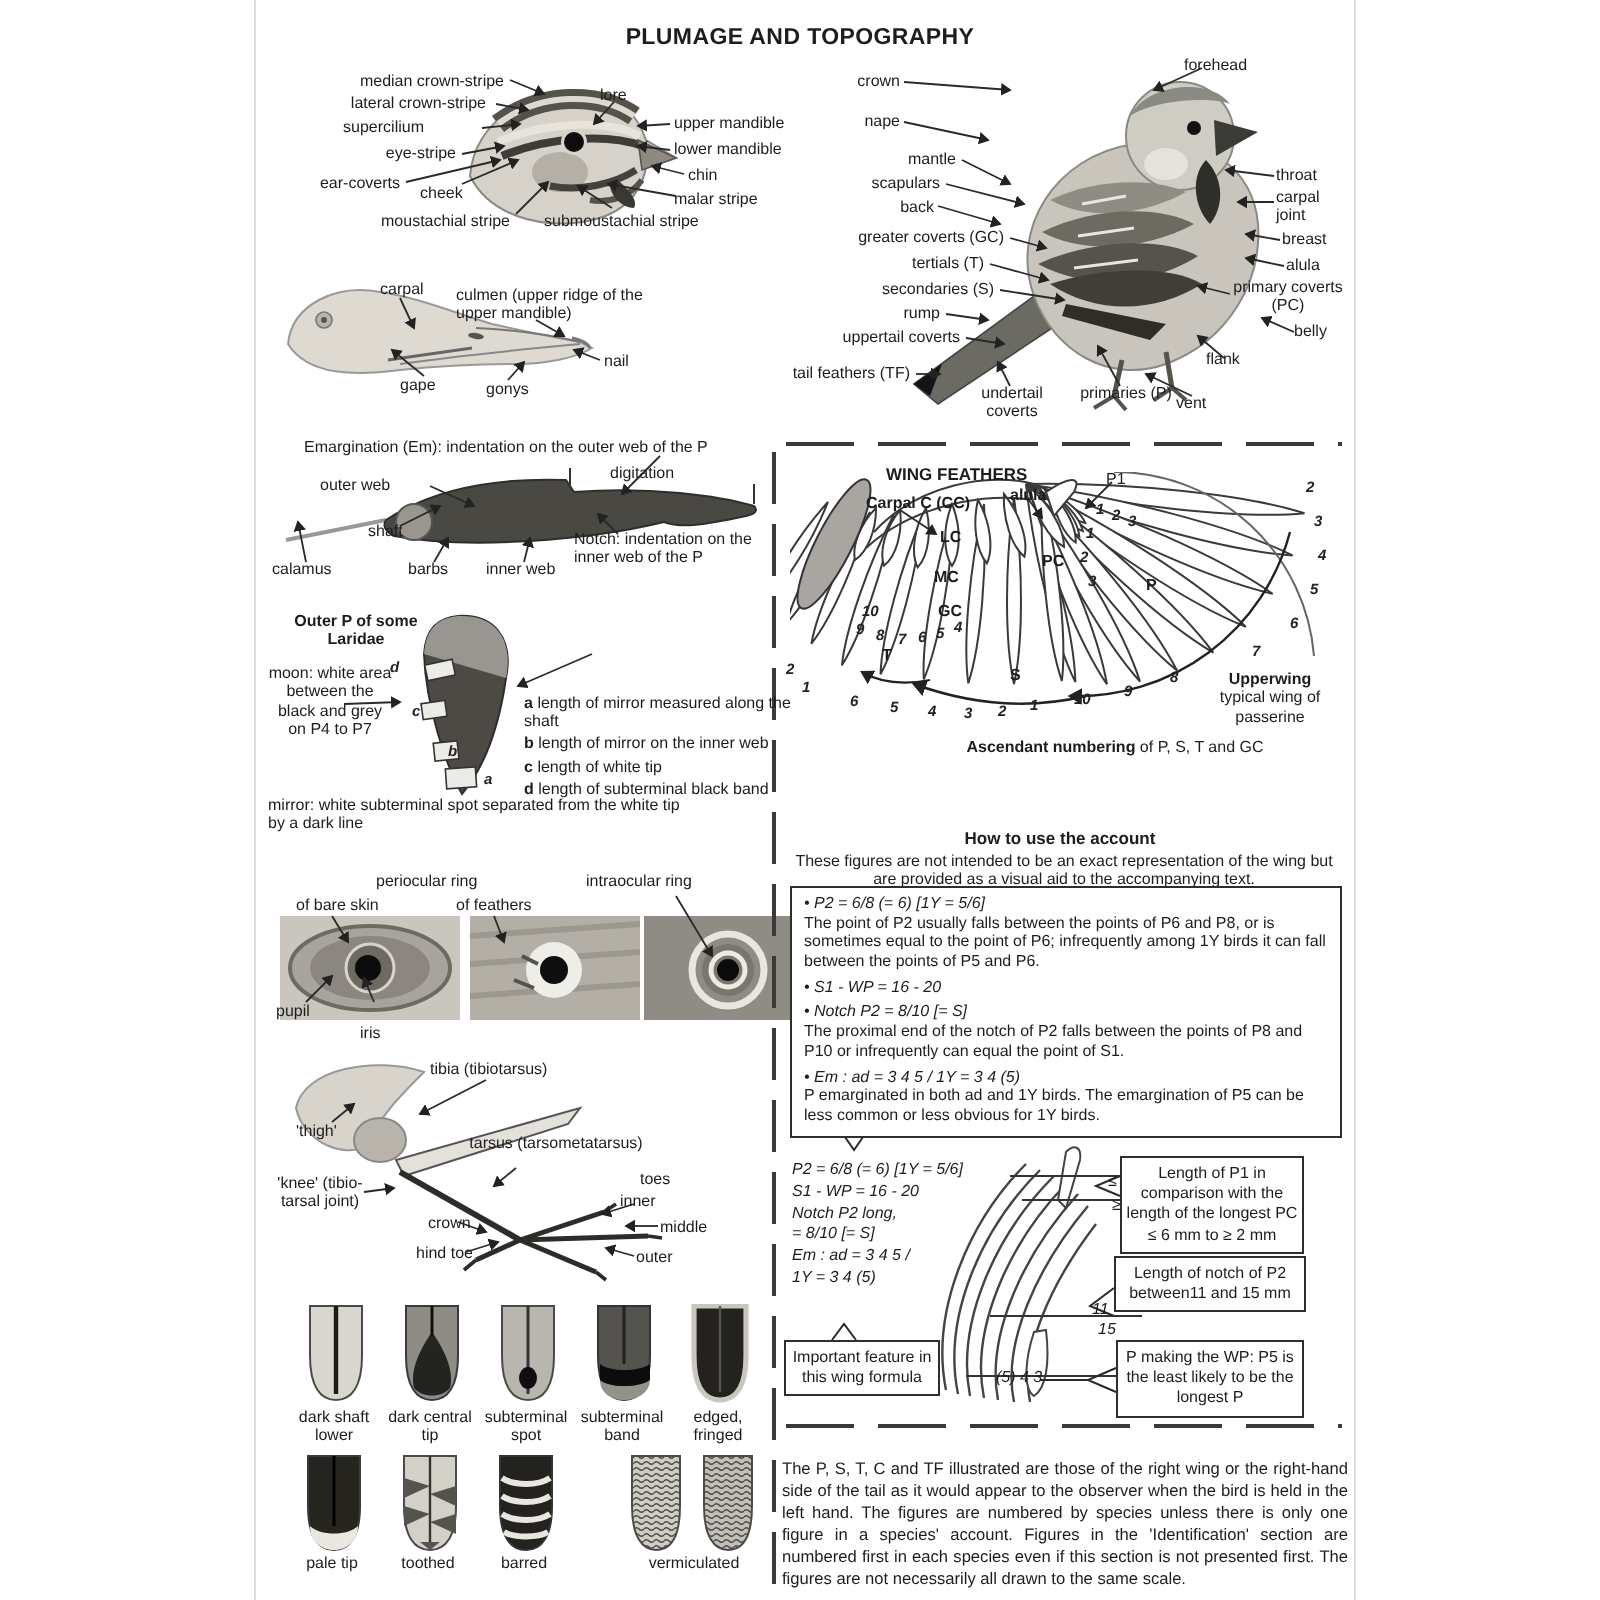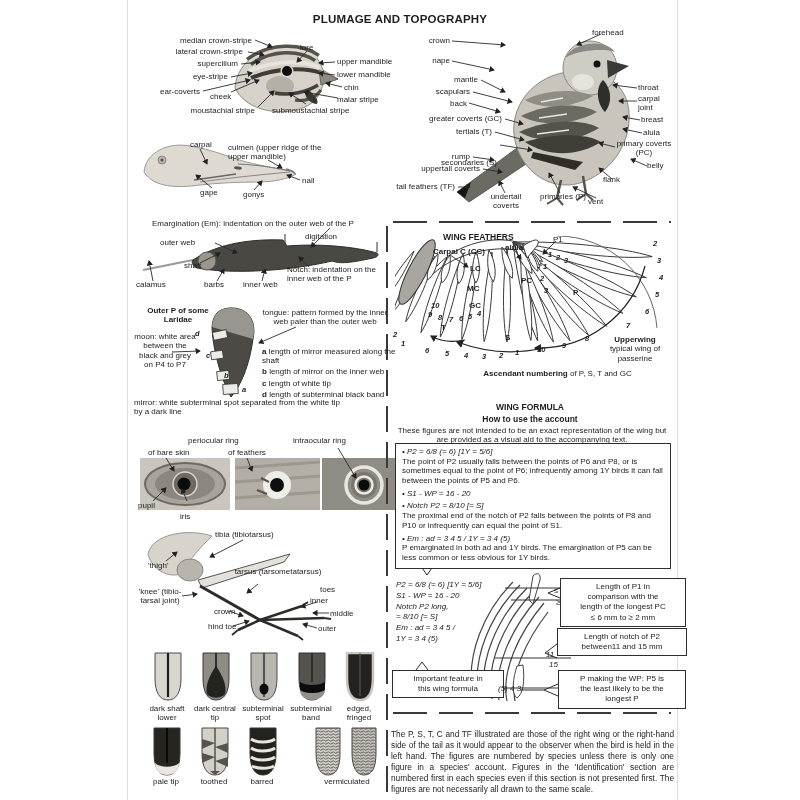--- a/index.html
+++ b/index.html
@@ -19,21 +19,21 @@
   .dashH{position:absolute;height:2px;z-index:4;
          background:repeating-linear-gradient(90deg,#3a3a3a 0 34px,transparent 34px 46px);}
   .dashV{position:absolute;width:2px;z-index:4;
          background:repeating-linear-gradient(180deg,#3a3a3a 0 26px,transparent 26px 36px);}
   .edge{position:absolute;width:1px;top:0;height:800px;background:#ddd;z-index:0;}
   .wf-box{position:absolute;left:395px;top:443px;width:262px;border:1.5px solid #2e2e2e;
           background:#fff;padding:3px 6px 5px 6px;z-index:7;}
   .wf-f{font-style:italic;font-size:8px;margin-top:3px;line-height:1.2;}
   .wf-t{font-size:8px;line-height:1.22;}
   .callout{position:absolute;border:1.2px solid #2e2e2e;background:#fff;font-size:8px;
-           text-align:center;padding:3px 19px;line-height:1.28;z-index:7;}
+           text-align:center;padding:3px 2px;line-height:1.28;z-index:7;}
   .legend-item{font-size:8px;line-height:1.15;margin-bottom:2px;}
 </style>
 </head>
 <body>
 
 <div class="page">
   <div class="edge" style="left:127px"></div>
   <div class="edge" style="left:677px"></div>
 
   <div class="title">PLUMAGE AND TOPOGRAPHY</div>
@@ -48,21 +48,21 @@
     <path d="M50,55 C65,58 82,54 93,47" stroke="#45423c" stroke-width="3.5" fill="none"></path>
     <path d="M70,62 C80,64 90,60 96,52" stroke="#55524c" stroke-width="3" fill="none"></path>
     <polygon points="94,32 113,41 96,47" fill="#8e8a82" stroke="#555" stroke-width="0.8"></polygon>
     <path d="M84,52 C90,58 94,62 92,66 C86,66 80,60 80,54 Z" fill="#3a3833"></path>
     <circle cx="62" cy="33" r="6.5" fill="#d8d4cc"></circle>
     <circle cx="62" cy="33" r="5" fill="#0d0d0d"></circle>
   </svg>
 
   <span class="lbl rt" style="right:548px;top:36px">median crown-stripe</span>
   <span class="lbl rt" style="right:557px;top:47px">lateral crown-stripe</span>
-  <span class="lbl rt" style="right:562px;top:59px">supercilium</span>
+  <span class="lbl rt" style="right:588px;top:59px">supercilium</span>
   <span class="lbl rt" style="right:572px;top:72px">eye-stripe</span>
   <span class="lbl rt" style="right:600px;top:87px">ear-coverts</span>
   <span class="lbl" style="left:210px;top:92px">cheek</span>
   <span class="lbl rt" style="right:545px;top:106px">moustachial stripe</span>
   <span class="lbl" style="left:272px;top:106px">submoustachial stripe</span>
   <span class="lbl" style="left:300px;top:43px">lore</span>
   <span class="lbl" style="left:337px;top:57px">upper mandible</span>
   <span class="lbl" style="left:337px;top:70px">lower mandible</span>
   <span class="lbl" style="left:344px;top:83px">chin</span>
   <span class="lbl" style="left:337px;top:95px">malar stripe</span>
@@ -106,21 +106,21 @@
   </svg>
 
   <span class="lbl rt" style="right:350px;top:36px">crown</span>
   <span class="lbl" style="left:592px;top:28px">forehead</span>
   <span class="lbl rt" style="right:350px;top:56px">nape</span>
   <span class="lbl rt" style="right:322px;top:75px">mantle</span>
   <span class="lbl rt" style="right:330px;top:87px">scapulars</span>
   <span class="lbl rt" style="right:333px;top:99px">back</span>
   <span class="lbl rt" style="right:298px;top:114px">greater coverts (GC)</span>
   <span class="lbl rt" style="right:308px;top:127px">tertials (T)</span>
-  <span class="lbl rt" style="right:303px;top:158px">secondaries (S)</span>
+  <span class="lbl rt" style="right:303px;top:140px">secondaries (S)</span>
   <span class="lbl rt" style="right:330px;top:152px">rump</span>
   <span class="lbl rt" style="right:320px;top:164px">uppertail coverts</span>
   <span class="lbl rt" style="right:345px;top:182px">tail feathers (TF)</span>
   <span class="lbl wrap ctr" style="left:478px;top:192px;width:56px">undertail coverts</span>
   <span class="lbl wrap ctr" style="left:540px;top:192px;width:46px">primaries (P)</span>
   <span class="lbl" style="left:588px;top:197px">vent</span>
   <span class="lbl" style="left:638px;top:83px">throat</span>
   <span class="lbl wrap" style="left:638px;top:94px;width:36px">carpal joint</span>
   <span class="lbl" style="left:641px;top:115px">breast</span>
   <span class="lbl" style="left:643px;top:128px">alula</span>
@@ -149,21 +149,20 @@
     <path d="M34,3 C52,2 62,14 58,34 C54,62 46,80 36,92 C28,78 18,48 17,22 C18,9 24,4 34,3 Z" fill="#4d4a45" stroke="#2e2e2a" stroke-width="1"></path>
     <path d="M34,3 C52,2 62,14 58,34 L17,22 C18,9 24,4 34,3 Z" fill="#999590"></path>
     <rect x="18" y="26" width="14" height="8" fill="#ececе6" stroke="#333" stroke-width="0.8" transform="rotate(-12 25 30)" style="fill:#ecece6"></rect>
     <rect x="16" y="46" width="12" height="8" fill="#ecece6" stroke="#333" stroke-width="0.8" transform="rotate(-8 22 50)"></rect>
     <rect x="22" y="66" width="12" height="9" fill="#ecece6" stroke="#333" stroke-width="0.8" transform="rotate(-6 28 70)"></rect>
     <rect x="28" y="79" width="15" height="10" fill="#ecece6" stroke="#333" stroke-width="0.8" transform="rotate(-4 35 84)"></rect>
   </svg>
 
   <div class="lbl wrap ctr b" style="left:142px;top:306px;width:72px">Outer P of some Laridae</div>
   <div class="lbl wrap ctr" style="left:134px;top:332px;width:62px">moon: white area between the black and grey on P4 to P7</div>
-  <div class="lbl wrap ctr" style="left:255px;top:308px;width:140px">tongue: pattern formed by the inner web paler than the outer web</div>
   <div style="position:absolute;left:262px;top:347px;width:134px;z-index:7">
     <div class="legend-item"><b>a</b> <span>length of mirror measured along the shaft</span></div>
     <div class="legend-item"><b>b</b> <span>length of mirror on the inner web</span></div>
     <div class="legend-item"><b>c</b> <span>length of white tip</span></div>
     <div class="legend-item"><b>d</b> <span>length of subterminal black band</span></div>
   </div>
   <div class="lbl wrap" style="left:134px;top:398px;width:212px">mirror: white subterminal spot separated from the white tip by a dark line</div>
   <span class="num" style="left:195px;top:329px">d</span>
   <span class="num" style="left:206px;top:351px">c</span>
   <span class="num" style="left:224px;top:371px">b</span>
@@ -379,21 +378,20 @@
   <span class="num" style="left:564px;top:256px">3</span>
 
   <div class="lbl wrap ctr" style="left:600px;top:335px;width:70px">
     <span class="b">Upperwing</span><br>
     <span>typical wing of passerine</span>
   </div>
   <div class="lbl wrap ctr" style="left:450px;top:369px;width:215px">
     <span class="b">Ascendant numbering</span><span> of P, S, T and GC</span>
   </div>
 
-  <div class="lbl b ctr" style="left:390px;top:402px;width:280px;font-size:8.5px">WING FORMULA</div>
   <div class="lbl b ctr" style="left:390px;top:414px;width:280px;font-size:8.5px">How to use the account</div>
   <div class="lbl wrap ctr" style="left:396px;top:426px;width:272px">These figures are not intended to be an exact representation of the wing but are provided as a visual aid to the accompanying text.</div>
 
   <div class="wf-box">
     <div class="wf-f" style="margin-top:0">• P2 = 6/8 (= 6) [1Y = 5/6]</div>
     <div class="wf-t">The point of P2 usually falls between the points of P6 and P8, or is sometimes equal to the point of P6; infrequently among 1Y birds it can fall between the points of P5 and P6.</div>
     <div class="wf-f">• S1 - WP = 16 - 20</div>
     <div class="wf-f">• Notch P2 = 8/10 [= S]</div>
     <div class="wf-t">The proximal end of the notch of P2 falls between the points of P8 and P10 or infrequently can equal the point of S1.</div>
     <div class="wf-f">• Em : ad = 3 4 5 / 1Y = 3 4 (5)</div>

